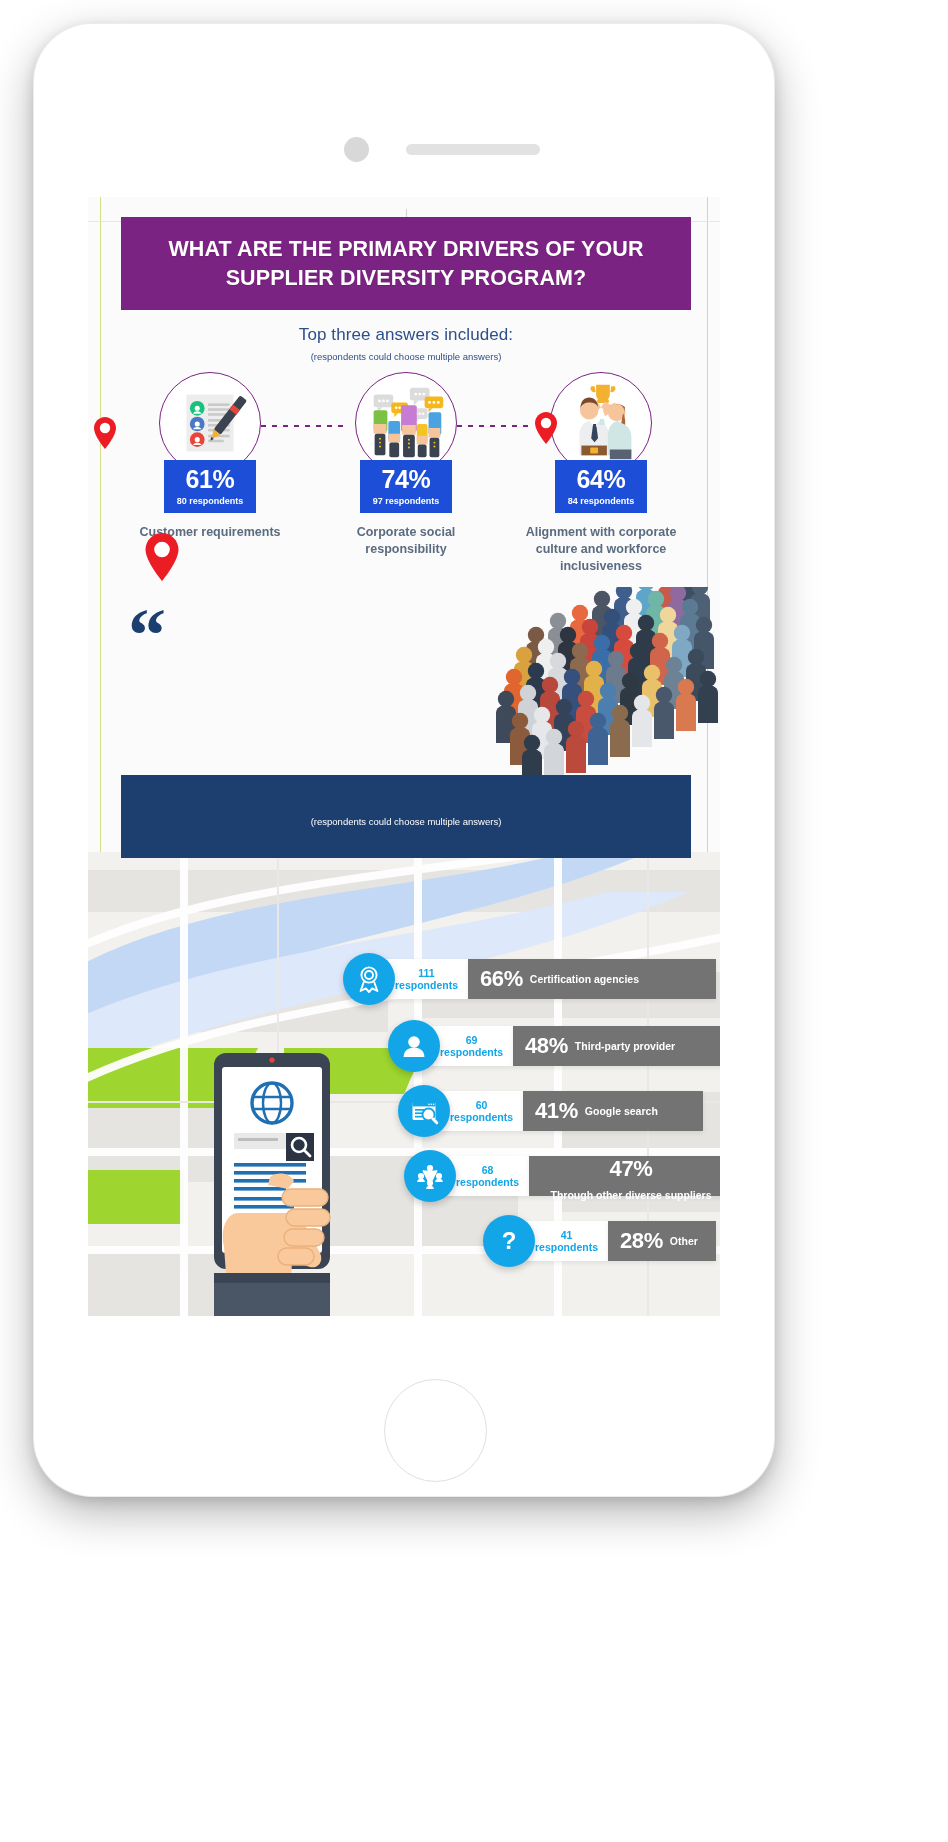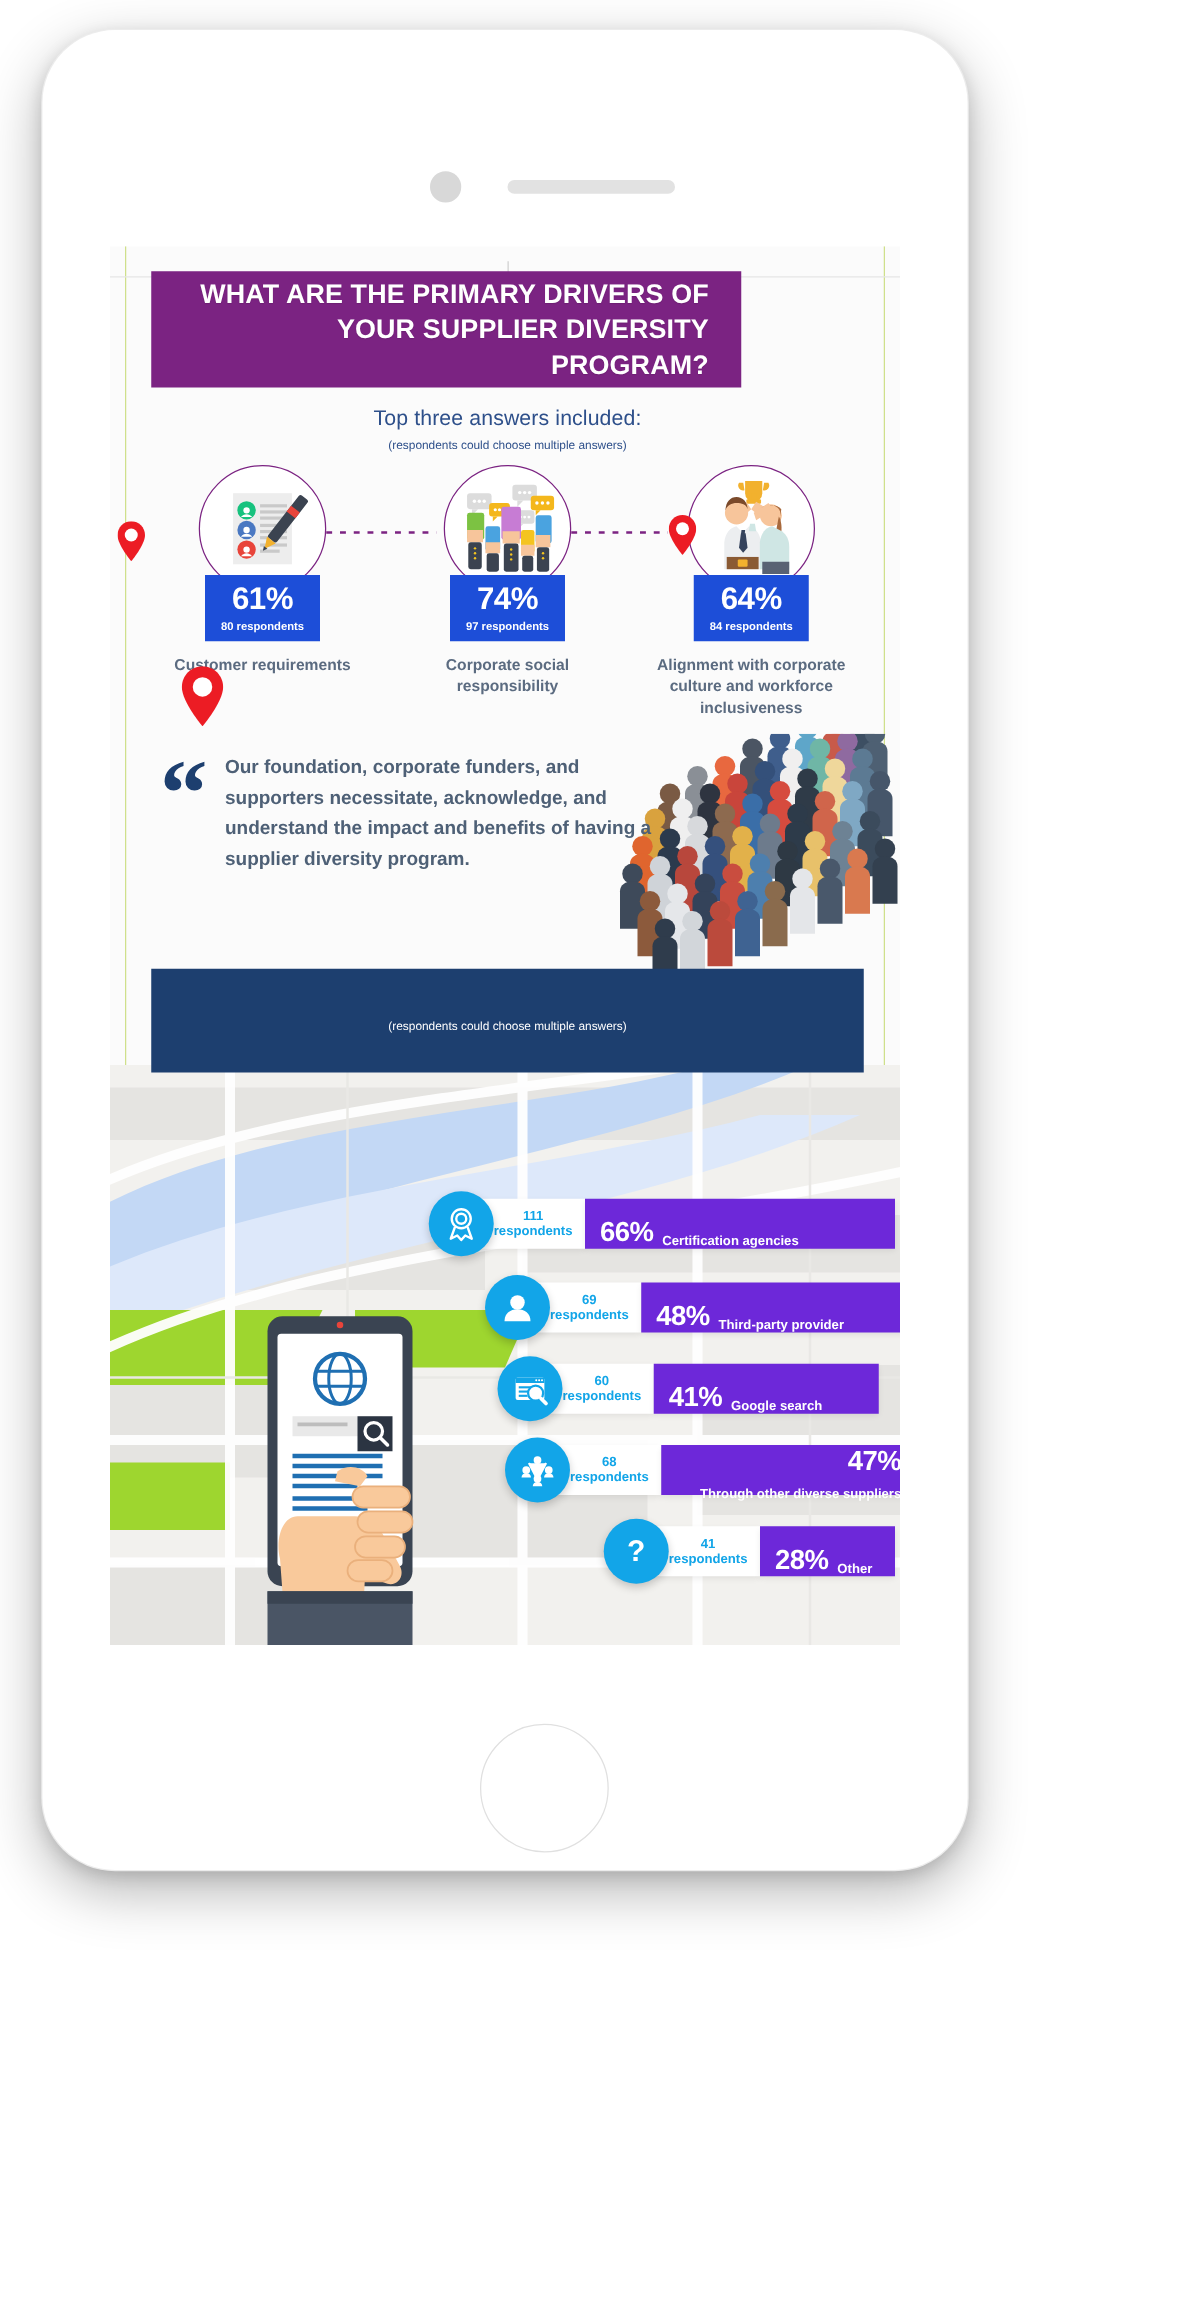--- a/index.html
+++ b/index.html
@@ -46,24 +46,24 @@
     background: #fbfbfb;
   }
   .page-edge-l { position:absolute; left:12px; top:0; bottom:0; width:1px; background:#cfe08b; }
   .page-edge-r { position:absolute; right:12px; top:0; bottom:0; width:1px; background:#cfe08b; }
   .page-top-rule { position:absolute; left:0; right:0; top:24px; height:1px; background:#e6e6e6; }
   .page-tick { position:absolute; left:318px; top:12px; width:1px; height:28px; background:#d0d0d0; }
 
   
   #purple-banner {
     position: absolute; left: 33px; top: 20px;
-    width: 472px; height: 93px;
+    width: 570px; height: 93px;
     background: #7b2382;
     display: flex; align-items: center; justify-content: center;
-    text-align: right;
+    text-align: center;
   }
   #purple-banner .bt {
     color: #fff; font-weight: bold; font-size: 21.5px; line-height: 1.33;
     letter-spacing: .1px; text-shadow: 0 1px 1px rgba(0,0,0,.12);
     padding: 0 26px;
   }
 
   
   #intro { position:absolute; left:33px; top:128px; width:570px; text-align:center; }
   #intro .top3 { color:#2d4f8a; font-size:17px; letter-spacing:.1px; }
@@ -130,21 +130,21 @@
     box-shadow:0 3px 7px rgba(0,0,0,.20); flex:0 0 auto;
   }
   .bar-white {
     height:40px; background:#fff; margin-left:-10px;
     display:flex; align-items:center; justify-content:center;
     color:#12a5e8; font-weight:bold; font-size:10.5px; line-height:1.16;
     text-align:center; padding:0 10px; flex:0 0 auto;
     box-shadow:0 2px 5px rgba(0,0,0,.08);
   }
   .bar-blue {
-    height:40px; background:#6d28d9; display:flex; align-items:flex-end;
+    height:40px; background:#737373; display:flex; align-items:center;
     color:#fff; padding:0 8px 0 12px; gap:7px; flex:0 0 auto;
     box-shadow:0 2px 5px rgba(0,0,0,.08);
   }
   .bar-blue .bpct { font-size:22px; font-weight:bold; letter-spacing:-.4px; }
   .bar-blue .blab { font-size:10.5px; font-weight:bold; white-space:nowrap; }
 </style>
 </head>
 <body>
 
 <div id="phone-frame">
@@ -607,21 +607,20 @@
             <g fill="#33404f">
               <use href="#pr"></use>
             </g>
           </g>
       </g>
     </svg>
   </div>
 
   <div id="quote">
     <div class="mark">“</div>
-    <div class="qtext">Our foundation, corporate funders, and supporters necessitate, acknowledge, and understand the impact and benefits of having a supplier diversity program.</div>
   </div>
 
   <div id="navy-banner">
     <div class="bs">(respondents could choose multiple answers)</div>
   </div>
 
   <div id="map">
     <svg width="632" height="464" viewBox="0 0 632 464" aria-hidden="true">
       <rect width="632" height="464" fill="#f2f1ee"></rect>
 

